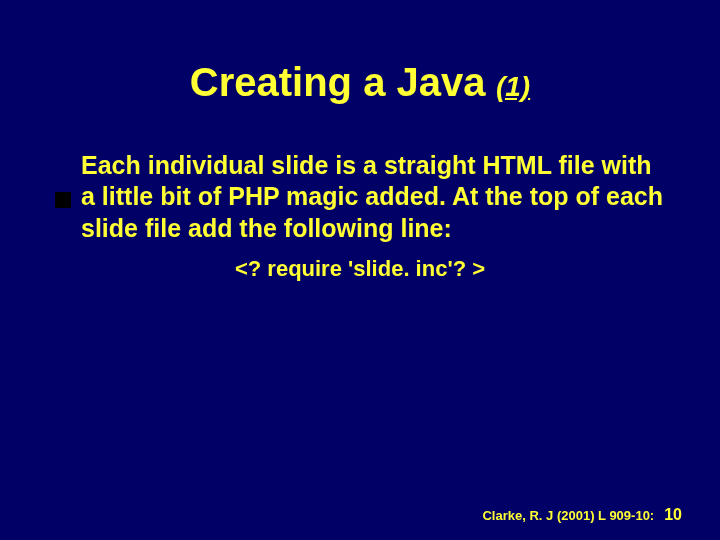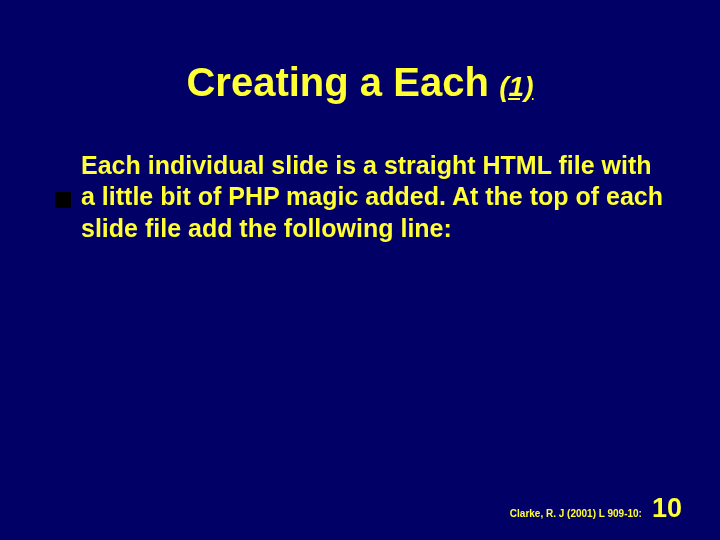--- a/index.html
+++ b/index.html
@@ -69,47 +69,48 @@
   }
   .footer {
     position: absolute;
     right: 38px;
     bottom: 16px;
     display: flex;
     align-items: baseline;
     gap: 10px;
   }
   .footer-cite {
-    font-size: 10px;
+    font-size: 13px;
     font-weight: bold;
     color: #ffff33;
   }
   .footer-page {
-    font-size: 27px;
+    font-size: 16px;
     font-weight: bold;
     color: #ffff33;
   }
 </style>
 </head>
 <body>
 
 <div class="slide">
 
   <div class="title-wrap">
-    <span class="title-main">Creating a Each</span>
+    <span class="title-main">Creating a Java</span>
     <span class="title-sub">(1)</span>
   </div>
 
   <div class="content">
 
     <div class="bullet-item">
       <div class="bullet"></div>
       <div class="bullet-text">Each individual slide is a straight HTML file with a little bit of PHP magic added. At the top of each slide file add the following line:</div>
     </div>
 
+    <div class="code-line">&lt;? require 'slide. inc'? &gt;</div>
 
 
   </div>
 
   <div class="footer">
     <span class="footer-cite">Clarke, R. J (2001) L 909-10:</span>
     <span class="footer-page">10</span>
   </div>
 
 </div>

